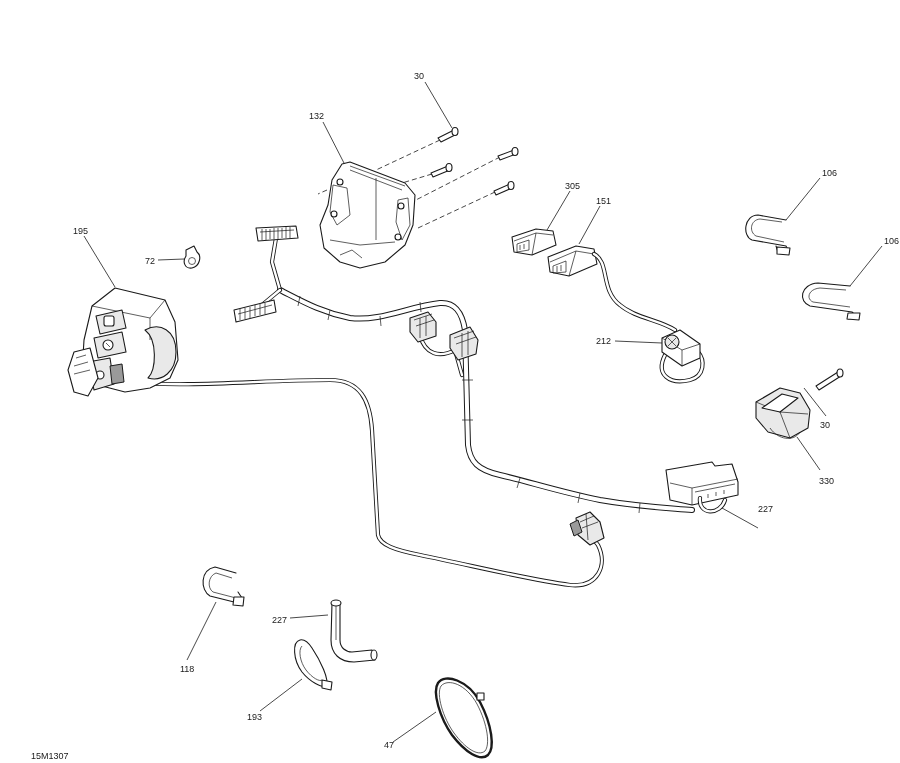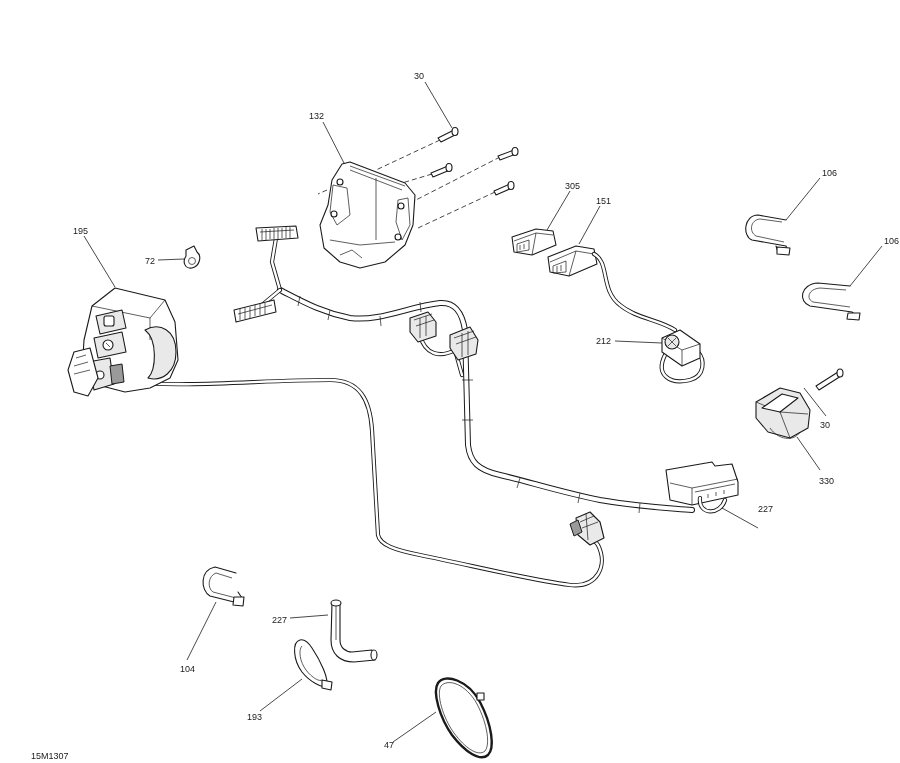--- a/index.html
+++ b/index.html
@@ -233,19 +233,19 @@
 <span class="callout" style="left:565px;top:181px">305</span>
 <span class="callout" style="left:596px;top:196px">151</span>
 <span class="callout" style="left:822px;top:168px">106</span>
 <span class="callout" style="left:884px;top:236px">106</span>
 <span class="callout" style="left:73px;top:226px">195</span>
 <span class="callout" style="left:145px;top:256px">72</span>
 <span class="callout" style="left:596px;top:336px">212</span>
 <span class="callout" style="left:820px;top:420px">30</span>
 <span class="callout" style="left:819px;top:476px">330</span>
 <span class="callout" style="left:758px;top:504px">227</span>
-<span class="callout" style="left:180px;top:664px">104</span>
+<span class="callout" style="left:180px;top:664px">118</span>
 <span class="callout" style="left:272px;top:615px">227</span>
 <span class="callout" style="left:247px;top:712px">193</span>
 <span class="callout" style="left:384px;top:740px">47</span>
 
 <span class="figure-id" style="left:31px;top:751px">15M1307</span>
 </div>
 
 </body></html>

